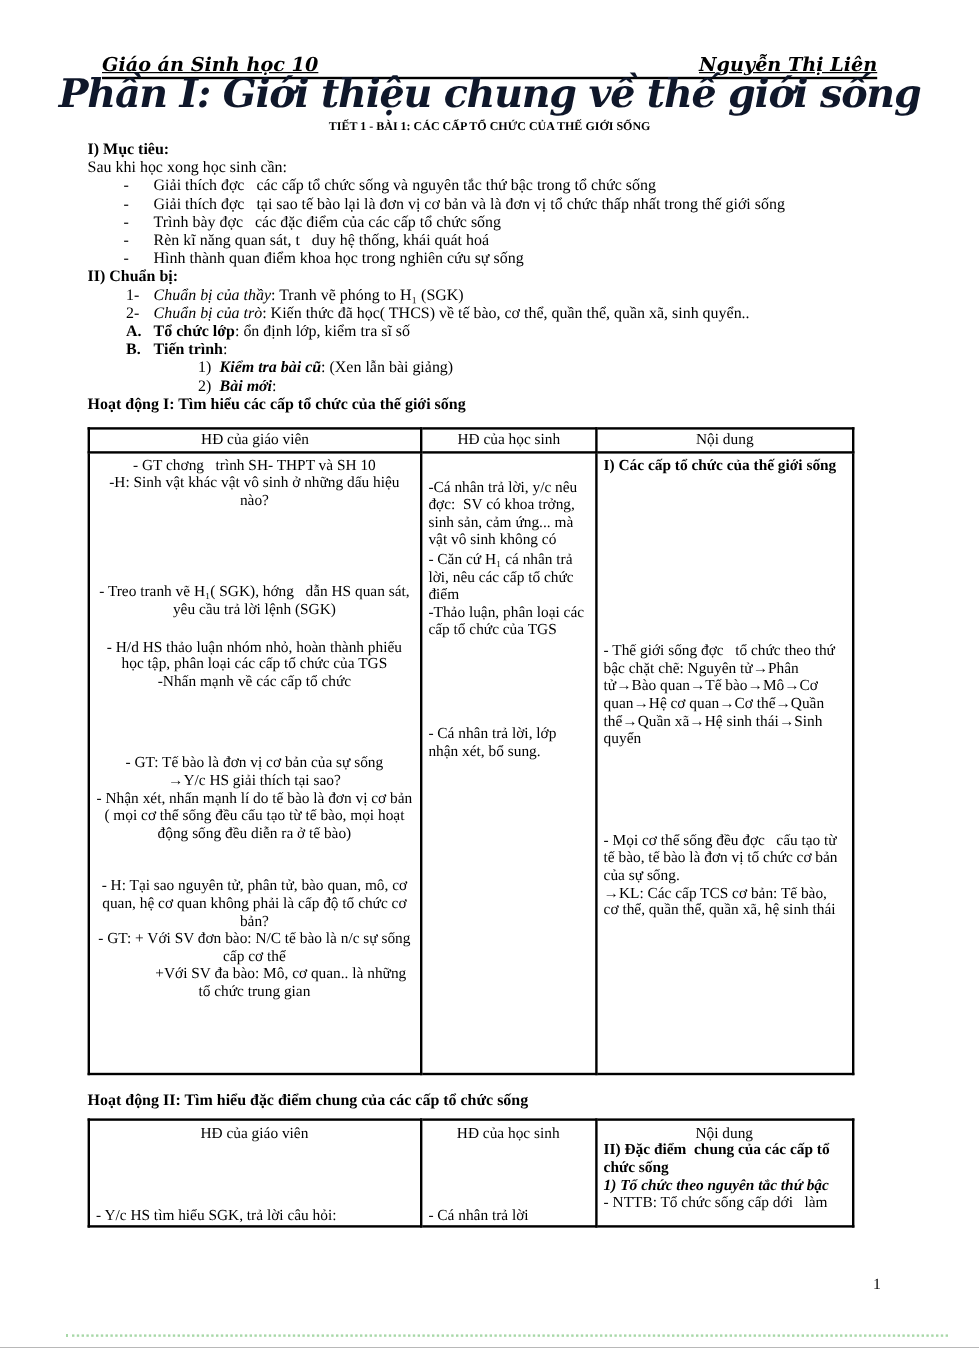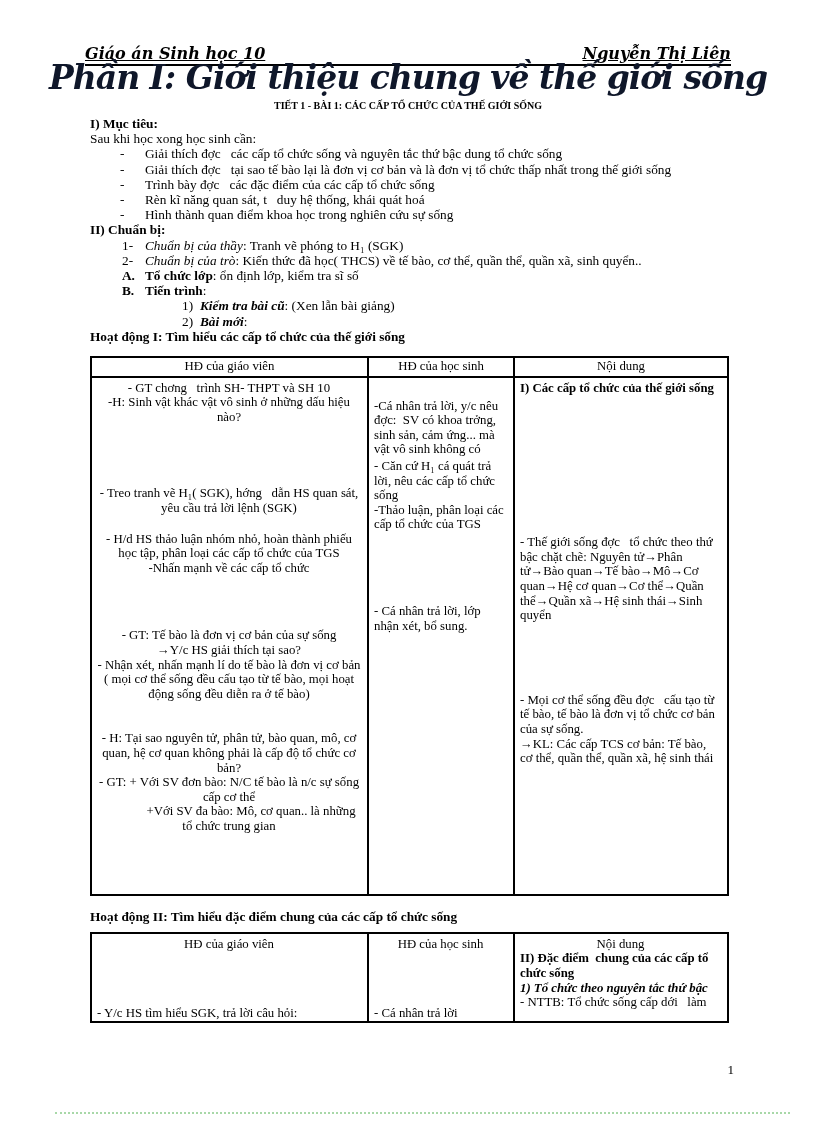--- a/index.html
+++ b/index.html
@@ -21,21 +21,21 @@
     position:absolute;top:60px;left:0;width:816px;text-align:center;
     font-family:"DejaVu Serif",serif;font-style:italic;font-weight:bold;
     font-size:33px;line-height:36px;letter-spacing:-1px;
   }
   .doc-subtitle{
     position:absolute;top:97px;left:0;width:816px;text-align:center;
     font-weight:bold;font-size:10px;line-height:17px;
   }
   
   .flow{
-    position:absolute;top:116px;left:90px;width:640px;
+    position:absolute;top:116px;left:73px;width:640px;
     font-size:13.3px;line-height:15.2px;
   }
   .bold{font-weight:bold;}
   .ital{font-style:italic;margin-top:48px;}
   .flow p{margin:0;}
   .hang{position:relative;padding-left:55px;}
   .hang .marker{position:absolute;left:30px;top:0;}
   .hang2 .marker{left:32px;}
   .hang3{padding-left:110px;}
   .hang3 .marker{left:92px;}
@@ -88,21 +88,21 @@
   <div class="doc-title t" style="color: #0f172a;">Phần I: Giới thiệu chung về thế giới sống</div>
   <div class="doc-subtitle t">TIẾT 1 - BÀI 1: CÁC CẤP TỔ CHỨC CỦA THẾ GIỚI SỐNG</div>
 
   <div class="flow">
 
     <p class="bold t">I) Mục tiêu:</p>
     <p class="t">Sau khi học xong học sinh cần:</p>
 
     <p class="hang">
       <span class="marker t">-</span>
-      <span class="t">Giải thích đợc   các cấp tổ chức sống và nguyên tắc thứ bậc dung tổ chức sống</span>
+      <span class="t">Giải thích đợc   các cấp tổ chức sống và nguyên tắc thứ bậc trong tổ chức sống</span>
     </p>
     <p class="hang">
       <span class="marker t">-</span>
       <span class="t">Giải thích đợc   tại sao tế bào lại là đơn vị cơ bản và là đơn vị tổ chức thấp nhất trong thế giới sống</span>
     </p>
     <p class="hang">
       <span class="marker t">-</span>
       <span class="t">Trình bày đợc   các đặc điểm của các cấp tổ chức sống</span>
     </p>
     <p class="hang">
@@ -164,21 +164,21 @@
           <p class="t">-Nhấn mạnh về các cấp tổ chức</p>
           <p class="t mtC">- GT: Tế bào là đơn vị cơ bản của sự sống</p>
           <p class="t">→Y/c HS giải thích tại sao?</p>
           <p class="t">- Nhận xét, nhấn mạnh lí do tế bào là đơn vị cơ bản ( mọi cơ thể sống đều cấu tạo từ tế bào, mọi hoạt động sống đều diễn ra ở tế bào)</p>
           <p class="t mtD">- H: Tại sao nguyên tử, phân tử, bào quan, mô, cơ quan, hệ cơ quan không phải là cấp độ tổ chức cơ bản?</p>
           <p class="t">- GT: + Với SV đơn bào: N/C tế bào là n/c sự sống cấp cơ thể</p>
           <p class="t indent44">+Với SV đa bào: Mô, cơ quan.. là những tổ chức trung gian</p>
         </td>
         <td>
           <p class="t mtE">-Cá nhân trả lời, y/c nêu đợc:  SV có khoa trởng,   sinh sản, cảm ứng... mà vật vô sinh không có</p>
-          <p class="t mtF">- Căn cứ H₁ cá quát trả lời, nêu các cấp tổ chức sống</p>
+          <p class="t mtF">- Căn cứ H₁ cá nhân trả lời, nêu các cấp tổ chức điểm</p>
           <p class="t">-Thảo luận, phân loại các cấp tổ chức của TGS</p>
           <p class="t mtG">- Cá nhân trả lời, lớp nhận xét, bổ sung.</p>
         </td>
         <td>
           <p class="bold t">I) Các cấp tổ chức của thế giới sống</p>
           <p class="t mtH">- Thế giới sống đợc   tổ chức theo thứ bậc chặt chẽ: Nguyên tử→Phân tử→Bào quan→Tế bào→Mô→Cơ quan→Hệ cơ quan→Cơ thể→Quần thể→Quần xã→Hệ sinh thái→Sinh quyển</p>
           <p class="t mtI">- Mọi cơ thể sống đều đợc   cấu tạo từ tế bào, tế bào là đơn vị tổ chức cơ bản của sự sống.</p>
           <p class="t">→KL: Các cấp TCS cơ bản: Tế bào, cơ thể, quần thể, quần xã, hệ sinh thái</p>
         </td>
       </tr>

